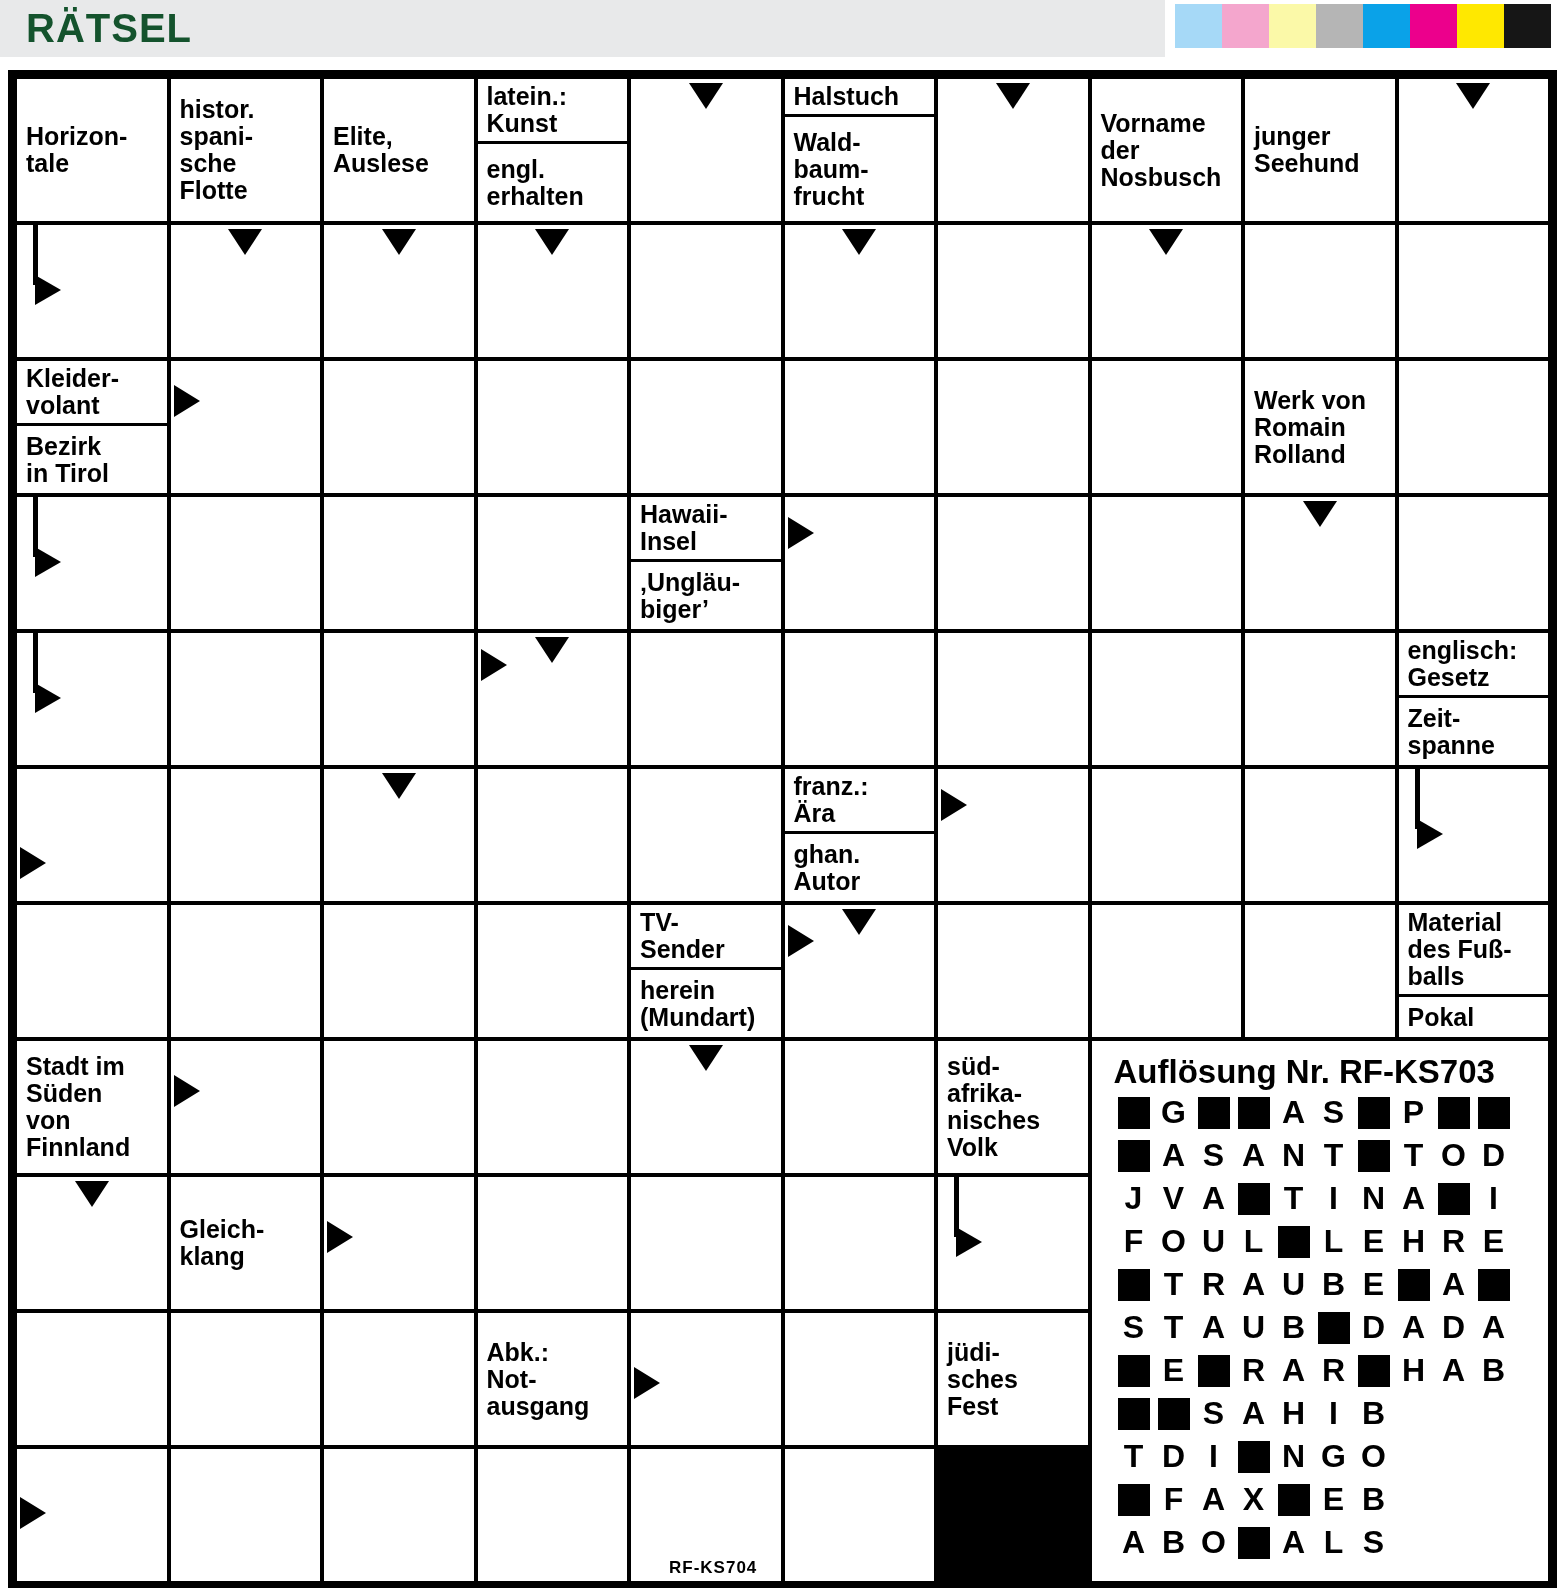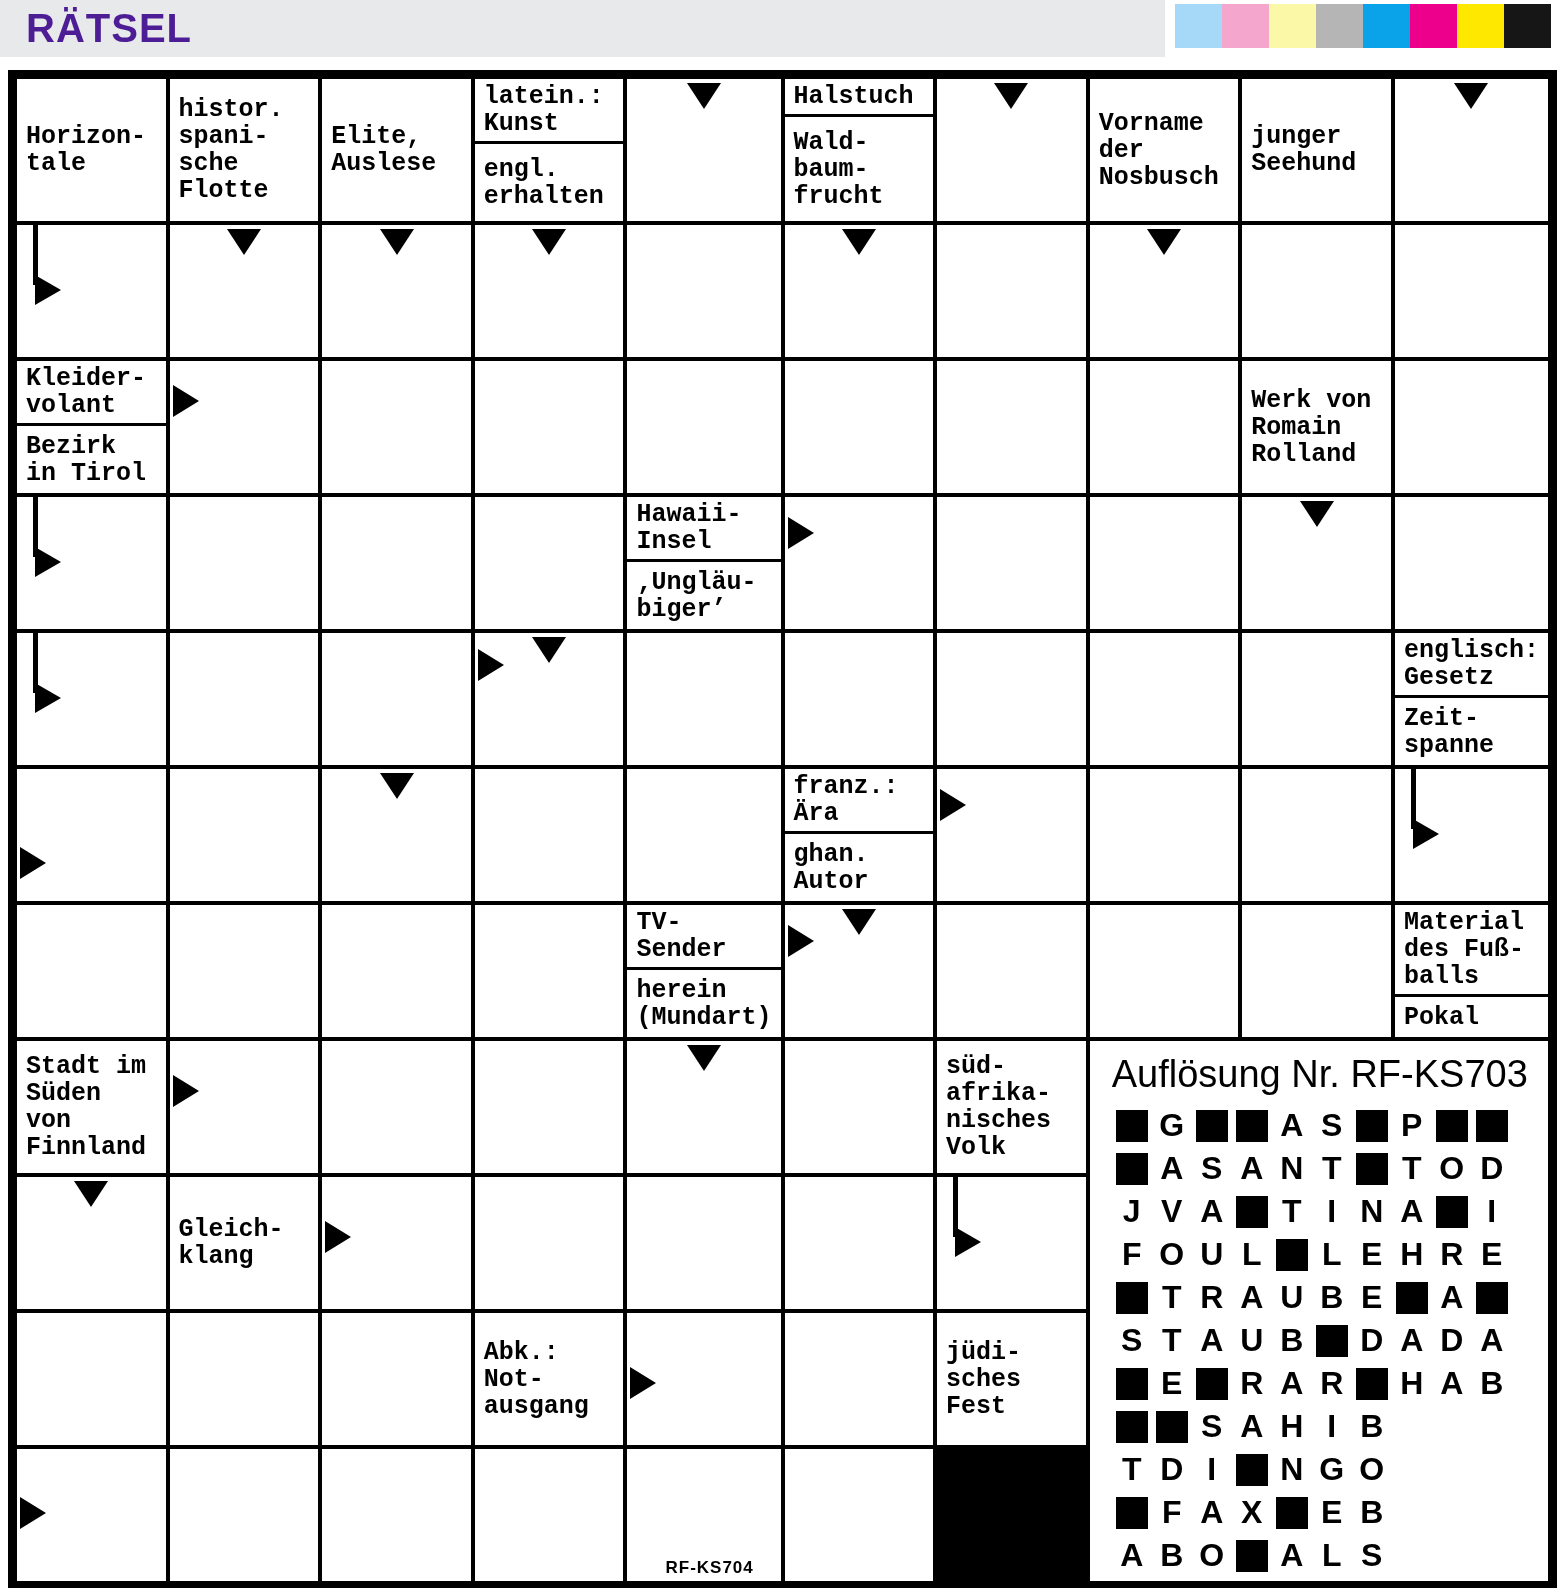--- a/index.html
+++ b/index.html
@@ -1,46 +1,46 @@
 <!DOCTYPE html>
 <html><head>
 <meta charset="utf-8">
 <style>
   html,body{margin:0;padding:0;background:#fff;}
   body{width:1565px;font-family:"Liberation Sans",sans-serif;color:#000;}
 
   
   .header{height:57px;background:#e8e9ea;display:flex;align-items:center;}
-  .header-title{font-size:40px;font-weight:bold;color:#4c1d95;padding-left:26px;letter-spacing:1px;}
+  .header-title{font-size:40px;font-weight:bold;color:#14532d;padding-left:26px;letter-spacing:1px;}
   .color-area{margin-left:auto;background:#fff;height:57px;display:flex;align-items:flex-start;padding:4px 14px 0 10px;box-sizing:border-box;}
   .swatch{width:47px;height:44px;}
 
   
   .puzzle{margin:13px 8px 0 8px;display:grid;grid-template-columns:repeat(10,1fr);
           grid-template-rows:142px repeat(10,132px);gap:4px;background:#000;border:9px solid #000;}
   .cell{background:#fff;position:relative;box-sizing:border-box;}
-  .clue{display:flex;flex-direction:column;font-weight:bold;font-size:25px;line-height:1.08;font-family:Liberation Mono, monospace;}
+  .clue{display:flex;flex-direction:column;font-weight:bold;font-size:25px;line-height:1.08;}
   .sec{padding:4px 9px;display:flex;flex-direction:column;justify-content:center;box-sizing:border-box;}
   .sec:only-child{flex:1;}
   .sec + .sec{border-top:3px solid #000;flex:1;}
 
   
   .m-down{position:absolute;top:4px;left:50%;transform:translateX(-50%);width:0;height:0;
           border-left:17px solid transparent;border-right:17px solid transparent;border-top:26px solid #000;}
   .m-right{position:absolute;left:3px;width:0;height:0;
            border-top:16px solid transparent;border-bottom:16px solid transparent;border-left:26px solid #000;}
   .m-bend{position:absolute;left:16px;top:0;width:5px;height:60px;background:#000;}
   .m-bend::after{content:"";position:absolute;left:2px;top:50px;width:0;height:0;
            border-top:15px solid transparent;border-bottom:15px solid transparent;border-left:26px solid #000;}
 
   .puzzle-number{position:absolute;left:38px;bottom:3px;font-size:17px;font-weight:bold;letter-spacing:1px;text-align:right;}
 
   
   .solution{background:#fff;padding:12px 0 0 22px;box-sizing:border-box;overflow:hidden;}
-  .solution-title{font-size:38px;font-weight:normal;margin-bottom:8px;}
+  .solution-title{font-size:33px;font-weight:bold;margin-bottom:0;}
   .sol-row{display:flex;height:43px;}
   .sol-ch{width:40px;display:flex;align-items:center;justify-content:center;font-size:32px;font-weight:bold;}
   .sol-ch i{width:32px;height:32px;background:#000;display:block;}
 </style>
 </head>
 <body>
 
 <div class="header">
   <div class="header-title">RÄTSEL</div>
   <div class="color-area">

